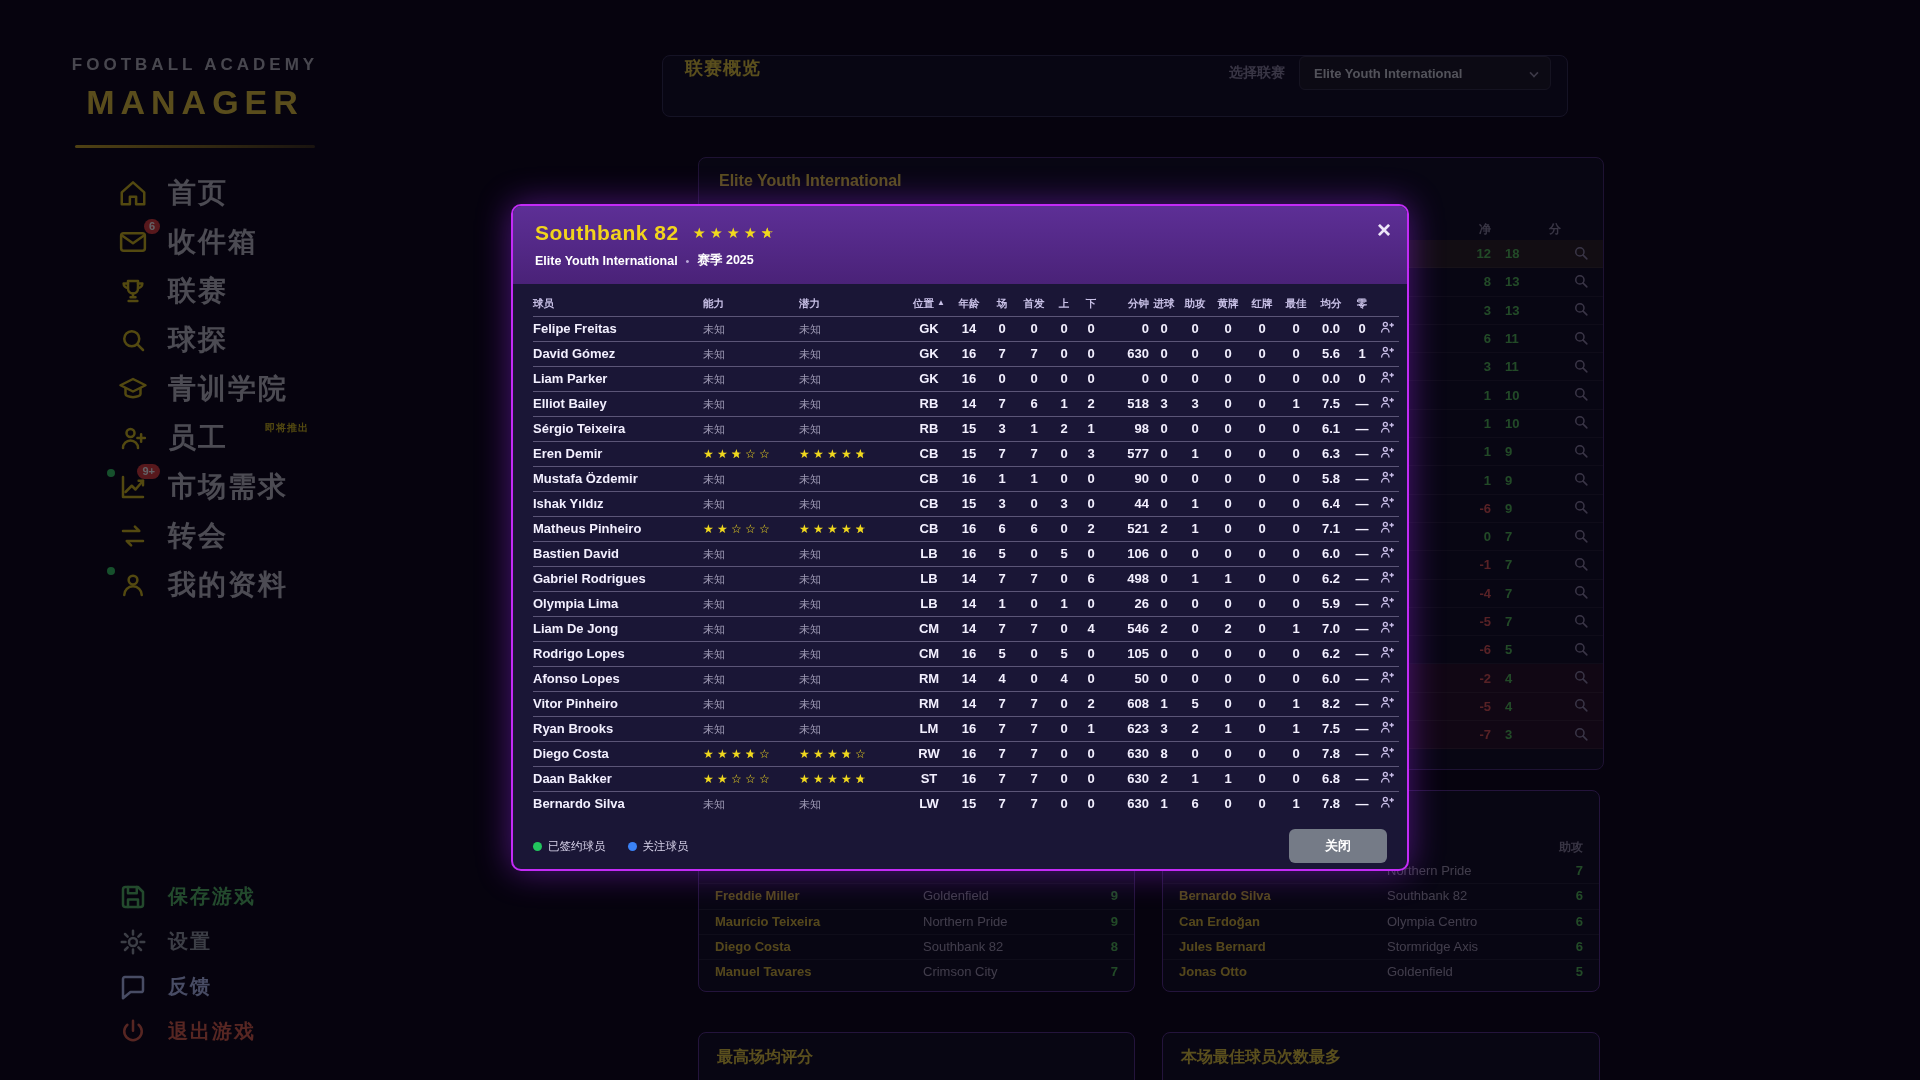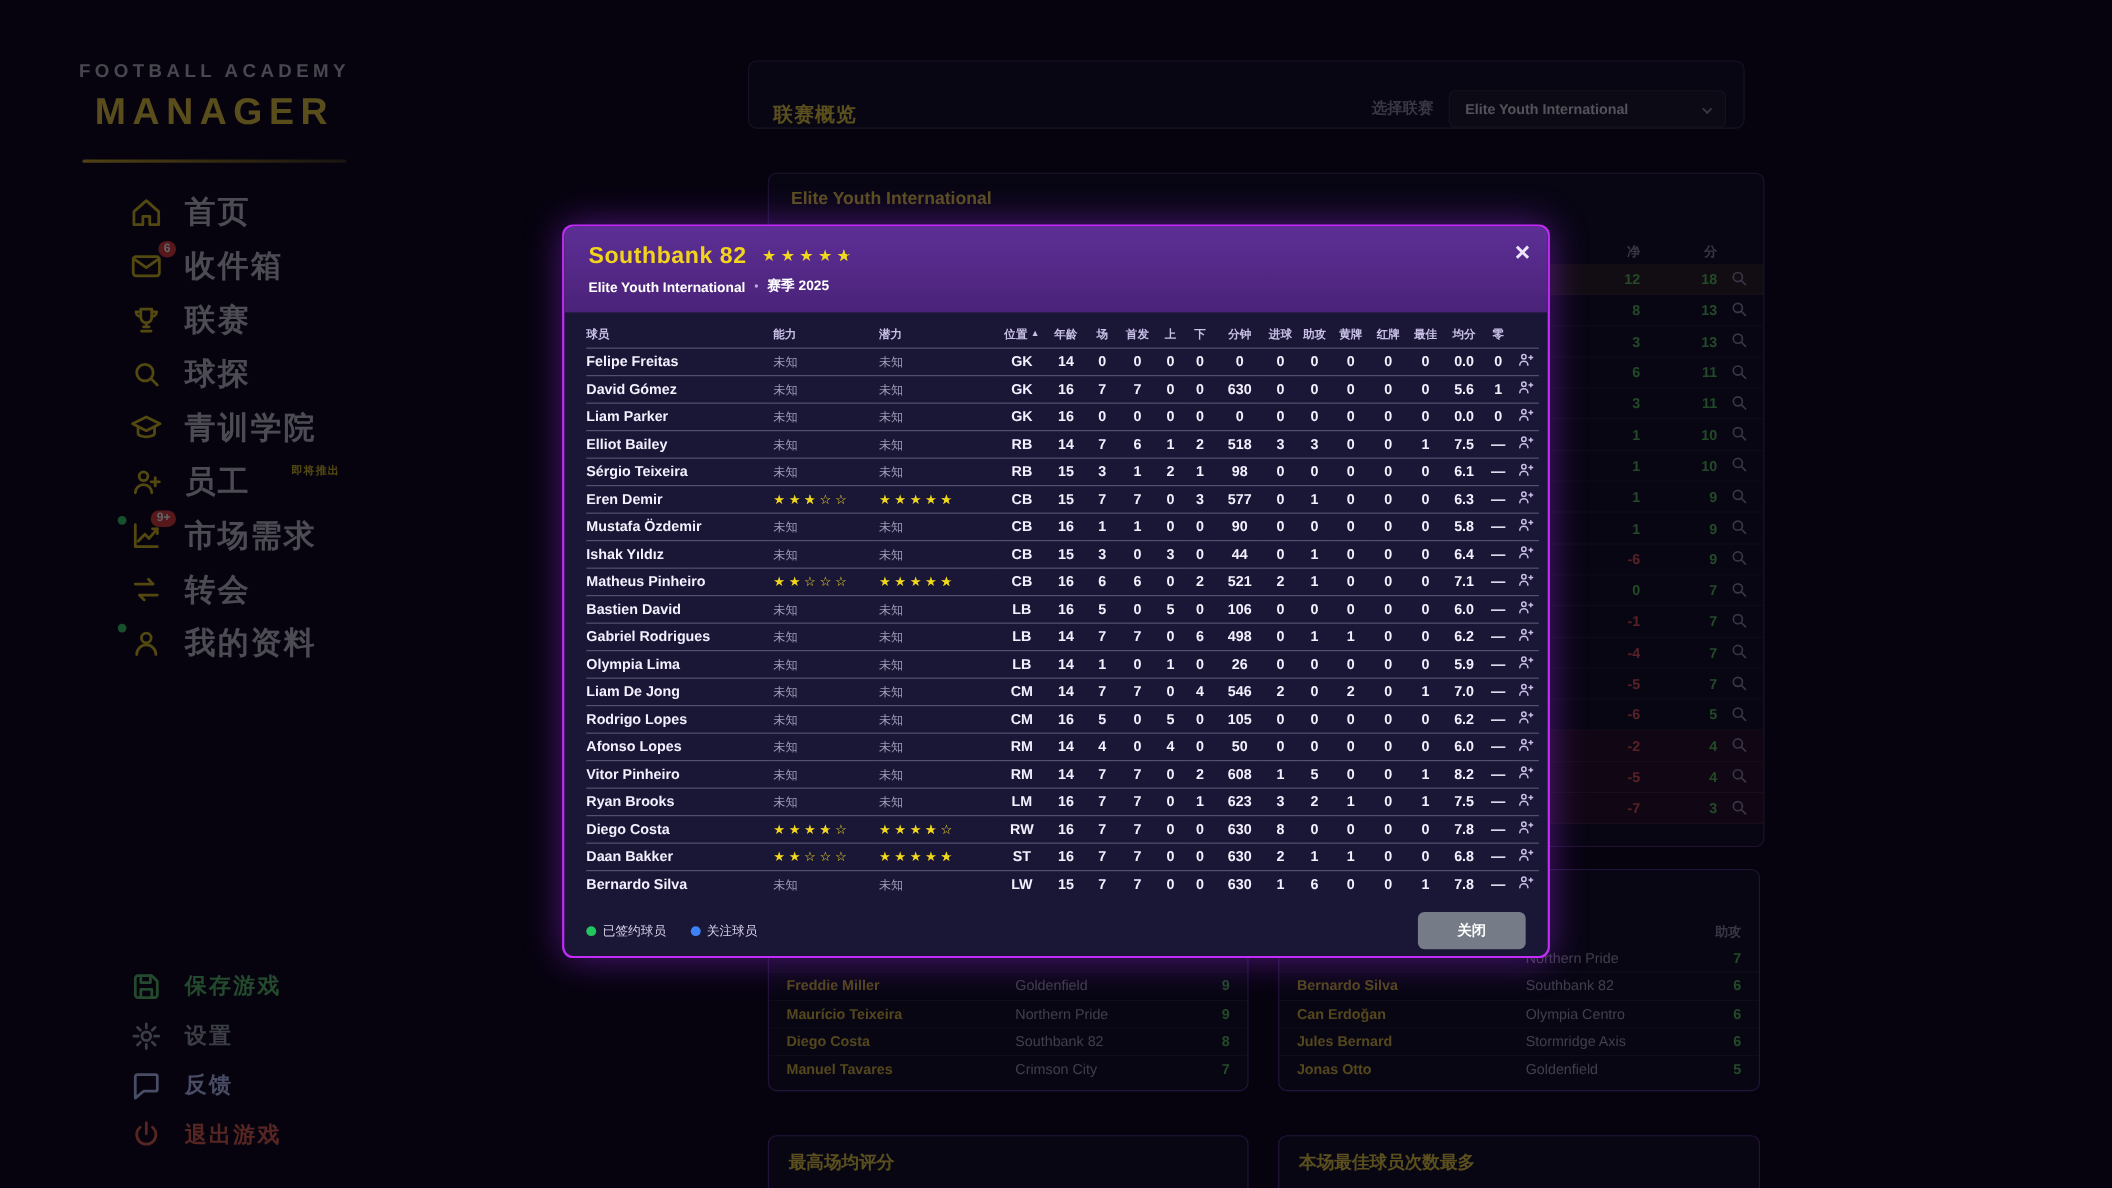--- a/index.html
+++ b/index.html
@@ -19,40 +19,40 @@
   .fmenu .mi{height:45px}
   .mic{position:relative;width:30px;height:30px;color:#d4bd1e;flex:0 0 30px}
   .mic svg{width:100%;height:100%;fill:none;stroke:currentColor;stroke-width:2;stroke-linecap:round;stroke-linejoin:round}
   .mlb{margin-left:20px;color:#c2c2cc;font-size:28px;font-weight:bold;letter-spacing:2px;white-space:nowrap}
   .fmenu .mlb{font-size:20px}
   .badge{position:absolute;top:-8px;right:-12px;background:#e03e3e;color:#fff;font-size:11px;font-weight:bold;border-radius:9px;padding:1px 5px;line-height:13px}
   .dot{position:absolute;top:-3px;left:-11px;width:8px;height:8px;border-radius:50%;background:#35d068}
   .mtag{position:absolute;left:265px;top:8px;color:#d4bd1e;font-size:10px;font-weight:bold;letter-spacing:1px}
 
   
-  .topbar{position:absolute;left:680px;top:55px;width:906px;height:62px;background:#120e26;border:1px solid #343056;border-radius:8px;display:flex;align-items:flex-end;padding:0 16px 0 22px}
+  .topbar{position:absolute;left:662px;top:55px;width:906px;height:62px;background:#120e26;border:1px solid #343056;border-radius:8px;display:flex;align-items:flex-start;padding:0 16px 0 22px}
   .page-title{color:#e8cd3f;font-size:18px;font-weight:bold;letter-spacing:1px}
   .selwrap{margin-left:auto;display:flex;align-items:center;gap:14px}
   .sel-label{color:#8f89a6;font-size:14px;font-weight:bold}
   .select{position:relative;width:252px;height:34px;background:#1c1828;border:1px solid #34304a;border-radius:6px;display:flex;align-items:center;padding:0 30px 0 14px;cursor:pointer}
   .select span{color:#d3d6e0;font-size:13px;font-weight:bold;white-space:nowrap}
   .chev{position:absolute;right:12px;top:12px;width:8px;height:8px;border-right:2px solid #9a94ad;border-bottom:2px solid #9a94ad;transform:rotate(45deg) scale(.8)}
 
   .league-panel{position:absolute;left:698px;top:157px;width:906px;height:613px;background:#120e26;border:1px solid #4b2f7a;border-radius:8px}
   .lp-title{position:absolute;left:20px;top:14px;color:#e8cd3f;font-size:16px;font-weight:bold}
   .lt-head{position:absolute;top:63px;left:0;right:0;display:flex;justify-content:flex-end;align-items:center;padding-right:12px;color:#8f89a6;font-size:12px;font-weight:bold}
   .lt-head .h-gd{width:64px;text-align:right}
   .lt-head .h-pts{width:56px;margin-left:14px;text-align:right}
   .lt-head .h-sp{width:20px;margin-left:10px}
   .lt-rows{position:absolute;top:82px;left:0;right:0}
   .lt-row{height:28.3px;display:flex;justify-content:flex-end;align-items:center;padding-right:12px;border-bottom:1px solid rgba(255,255,255,.07);cursor:pointer}
   .lt-row.top{background:rgba(218,165,32,.12)}
   .lt-row.rel{background:rgba(205,48,60,.12)}
   .lt-row .gd{width:64px;text-align:right;font-size:13px;font-weight:bold}
-  .lt-row .pts{width:56px;margin-left:14px;text-align:right;font-size:13px;font-weight:bold;color:#55c05b}
+  .lt-row .pts{width:56px;margin-left:14px;text-align:left;font-size:13px;font-weight:bold;color:#55c05b}
   .g{color:#55c05b}.rneg{color:#e05555}
   .mag{width:20px;height:20px;margin-left:10px;background:none;border:none;color:#938aad;cursor:pointer;padding:0}
   .mag svg{width:18px;height:18px;fill:none;stroke:currentColor;stroke-width:2;stroke-linecap:round}
 
   .panel{position:absolute;background:#120e26;border:1px solid #5a3390;border-radius:8px}
   .p-scorers{left:698px;top:790px;width:437px;height:202px}
   .p-assists{left:1162px;top:790px;width:438px;height:202px}
   .sc-head{position:absolute;top:48px;right:16px;color:#8f89a6;font-size:12px;font-weight:bold}
   .sc-list{position:absolute;top:68px;left:0;right:0}
   .sc-row{position:relative;height:25.3px;border-bottom:1px solid rgba(255,255,255,.08)}
@@ -74,21 +74,21 @@
   .m-close{position:absolute;right:16px;top:12px;background:none;border:none;color:#ece6f8;font-size:24px;font-weight:bold;cursor:pointer;line-height:1}
   .m-sub{margin-top:7px;display:flex;align-items:center;gap:8px}
   .m-sub .lg{color:#fff;font-size:12.5px;font-weight:bold}
   .m-sub .sep{color:#b9a8d8;font-size:11px}
   .m-sub .ss{color:#fff;font-size:12.5px;font-weight:bold}
 
   .m-table{width:858px;margin:8px 20px 0 20px;border-collapse:collapse;table-layout:fixed}
   .m-table th{height:24px;font-size:10.5px;font-weight:bold;color:#c8c0e6;white-space:nowrap;border-bottom:1px solid rgba(196,190,225,.38)}
   .m-table td{height:25px;font-size:13px;font-weight:bold;color:#f3f0ff;white-space:nowrap;overflow:hidden;border-bottom:1px solid rgba(196,190,225,.38)}
   .m-table tr:last-child td{border-bottom:none}
-  .al{text-align:left}.ac{text-align:center}.ar{text-align:center}
+  .al{text-align:left}.ac{text-align:center}.ar{text-align:right}
   .tname{color:#f4e12c;font-size:13.5px}
   .unknown{color:#9f9ab5;font-size:11px;font-weight:normal}
   .c-pos{color:#efe9fb}
   .c-age{color:#cdb7ee}
   .c-goals{color:#46c14c}.c-assists{color:#7678f0}.c-yellow{color:#e3b50f}.c-red{color:#d23a3a}.c-motm{color:#e3b50f}.c-cs{color:#3dbb44}
   .sort{font-size:8px;color:#c8c0e6;margin-left:3px;vertical-align:2px}
   .st{position:relative;display:inline-block;width:14px;font-size:12px;color:#f0d81e;font-family:"DejaVu Sans",sans-serif;font-weight:normal}
   .st .hf{position:absolute;left:0;top:0;width:54%;overflow:hidden}
   .hstars .st{width:17px;font-size:14.5px}
   .padd{width:18px;height:18px;background:none;border:none;color:#cabfe8;cursor:pointer;padding:0}

